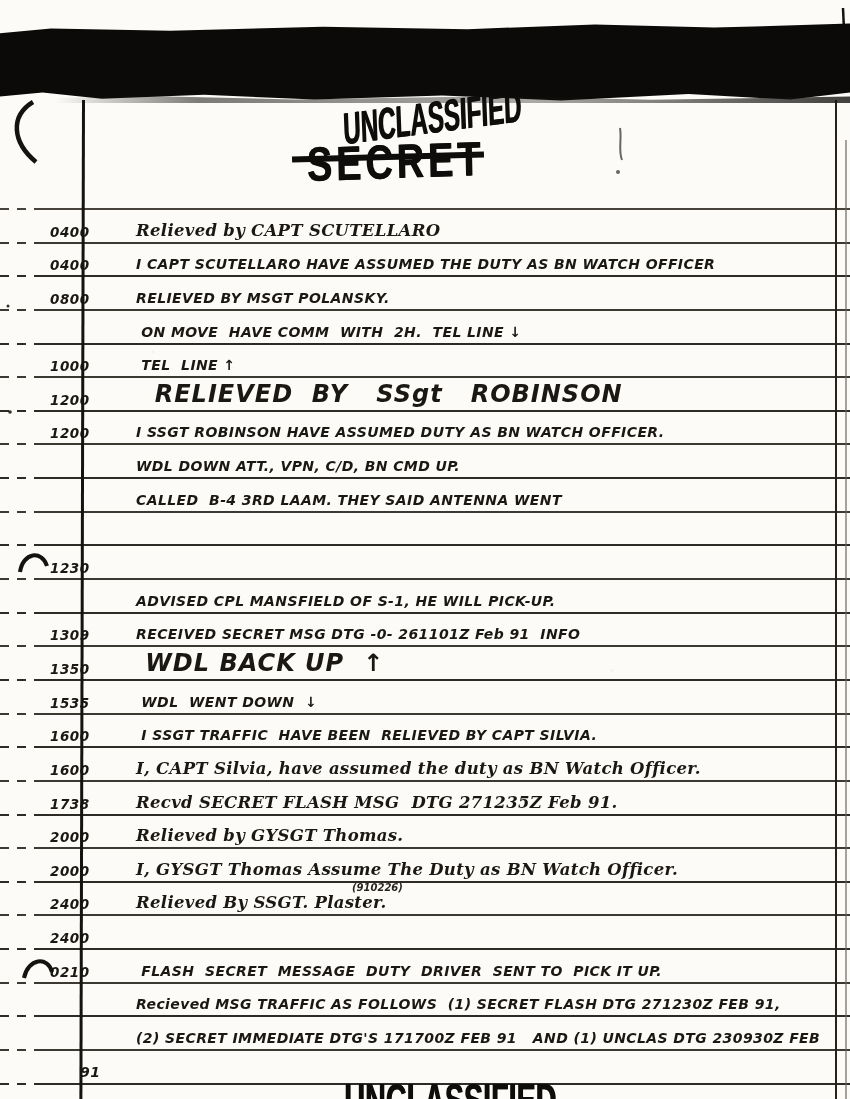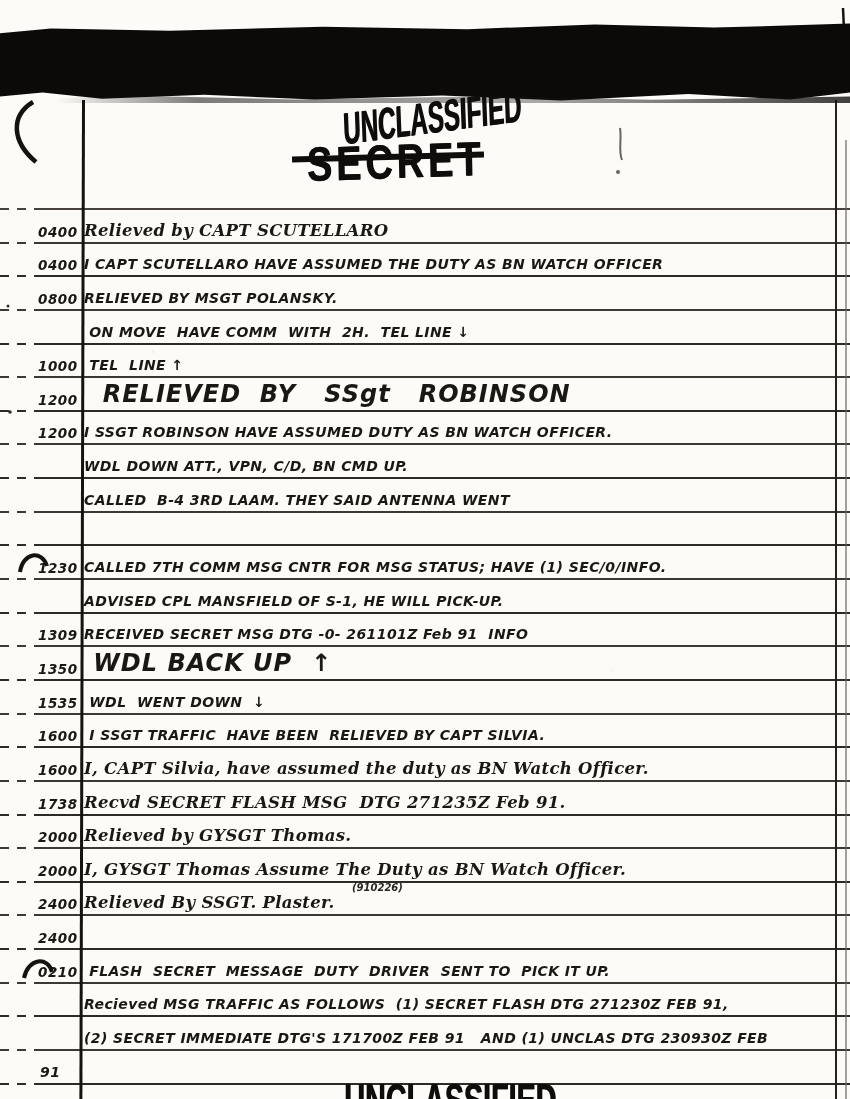--- a/index.html
+++ b/index.html
@@ -49,27 +49,27 @@
   .stamp-unclassified-bottom{
     left:344px;top:1074px;font-size:35px;
     transform:scale(.82,1.3);transform-origin:left top;
     text-shadow:1px 0 #0e0d0b;
   }
 
   
   .rows{position:absolute;left:0;top:208px;width:850px;z-index:1;
         border-top:2px solid #47423b;}
   .row{position:relative;display:flex;height:31.65px;
-       border-bottom:2px solid #3c3832;align-items:flex-end;}
+       border-bottom:2px solid #3c3832;align-items:flex-end;gap:12px;}
   .row:nth-child(2n){border-bottom-color:#2e2b26;}
   .cell-margin{width:38px;flex:0 0 38px;}
   .cell-time{width:44px;flex:0 0 44px;padding-bottom:2px;
              font-size:13.5px;font-style:italic;font-weight:700;color:#1b1813;
              letter-spacing:0.5px;}
-  .cell-text{flex:1;padding-left:2px;padding-bottom:2px;overflow:visible;}
+  .cell-text{flex:1;padding-left:2px;padding-bottom:2px;overflow:visible;margin-left:28px;}
   .entry{white-space:pre;color:#1b1813;}
   .s-print{font-size:14px;font-style:italic;font-weight:700;letter-spacing:.4px;}
   .s-script{font-family:"DejaVu Serif", serif;font-size:16.5px;font-style:italic;
             font-weight:700;letter-spacing:.3px;}
   .s-large{font-size:24px;font-style:italic;font-weight:700;letter-spacing:1px;}
   .note{position:absolute;left:352px;bottom:-12px;font-size:10px;font-style:italic;
         font-weight:700;color:#2a261f;z-index:5;display:none;}
 
   
   .margin-eraser{
@@ -172,24 +172,20 @@
       
     </div>
   </div>
       <div class="row">
     <div class="cell-margin"></div>
     <div class="cell-time"></div>
   </div>
       <div class="row">
     <div class="cell-margin"></div>
     <div class="cell-time">1230</div>
-    <div class="cell-text">
-      <span class="entry s-print">CALLED 7TH COMM MSG CNTR FOR MSG STATUS; HAVE (1) SEC/0/INFO.</span>
-      
-    </div>
   </div>
       <div class="row">
     <div class="cell-margin"></div>
     <div class="cell-time"></div>
     <div class="cell-text">
       <span class="entry s-print">ADVISED CPL MANSFIELD OF S-1, HE WILL PICK-UP.</span>
       
     </div>
   </div>
       <div class="row">

